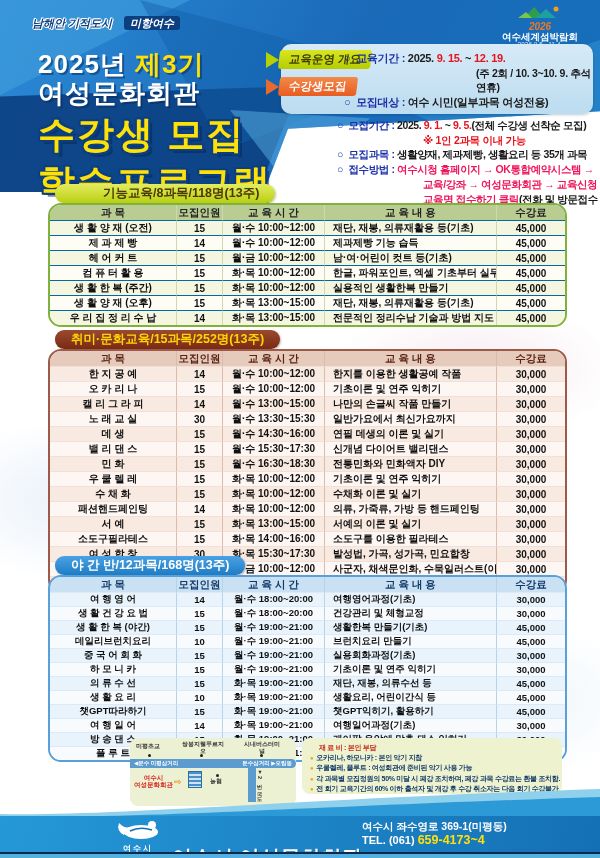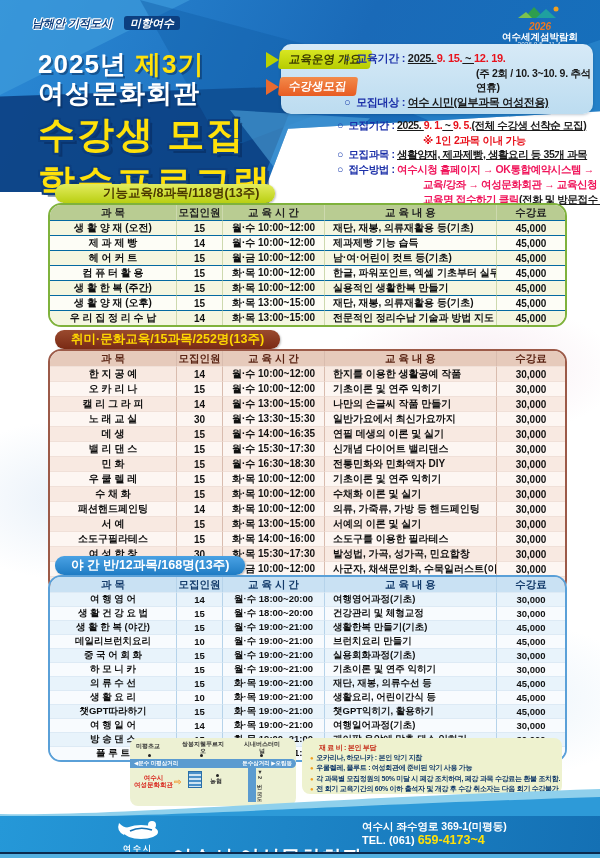--- a/index.html
+++ b/index.html
@@ -36,21 +36,21 @@
   .badge{position:absolute;left:279px;font-size:11.5px;font-weight:900;padding:2px 10px;border-radius:3px;transform:skewX(-7deg);white-space:nowrap;}
   .badge1{top:50px;background:linear-gradient(180deg,#d8e622,#b6cc00);color:#3c3c00;}
   .badge2{top:77px;background:linear-gradient(180deg,#f28a4a,#e85c22);color:#fff;}
   .iline{white-space:nowrap;font-weight:700;font-size:11px;line-height:16px;letter-spacing:-0.3px;}
   .box-lines{position:absolute;left:344px;top:50px;}
   .list-lines{position:absolute;left:300px;top:118px;width:310px;margin-left:37px;}
   .list-lines .iline{font-size:10.5px;line-height:15px;letter-spacing:-0.4px;}
   .icirc{color:#2143b0;font-weight:900;margin-right:3px;}
   .ilabel{color:#1b2fa8;}
   .isub{font-weight:700;font-size:10.5px;line-height:14px;letter-spacing:-0.3px;}
-  .seg-k{color:#1a1a1a;text-decoration:underline;} .seg-r{color:#e8121c;} .seg-m{color:#f0145a;}
+  .seg-k{color:#1a1a1a;} .seg-r{color:#e8121c;} .seg-m{color:#f0145a;}
   .sub-red{color:#e8121c;margin-left:86px;}
   .sub-ind{margin-left:132px;color:#1a1a1a;font-size:10.5px;}
   .ind2{margin-left:86px;}
   .openline{display:flex;gap:18px;}
   
   .blob{position:absolute;pointer-events:none;}
   .blob1{left:330px;top:300px;width:290px;height:140px;background:radial-gradient(closest-side,rgba(235,205,220,.4),rgba(235,205,220,0));}
   .blob2{left:-60px;top:420px;width:260px;height:160px;background:radial-gradient(closest-side,rgba(200,220,240,.4),rgba(200,220,240,0));}
   .blob3{left:350px;top:620px;width:300px;height:160px;background:radial-gradient(closest-side,rgba(210,230,245,.45),rgba(210,230,245,0));}
   
@@ -325,21 +325,21 @@
           <tr>
             <td>노  래  교  실</td>
             <td>30</td>
             <td>월·수 13:30~15:30</td>
             <td>일반가요에서 최신가요까지</td>
             <td>30,000</td>
           </tr>
           <tr>
             <td>데          생</td>
             <td>15</td>
-            <td>월·수 14:00~16:35</td>
+            <td>월·수 14:30~16:00</td>
             <td>연필 데생의 이론 및 실기</td>
             <td>30,000</td>
           </tr>
           <tr>
             <td>밸  리  댄  스</td>
             <td>15</td>
             <td>월·수 15:30~17:30</td>
             <td>신개념 다이어트 밸리댄스</td>
             <td>30,000</td>
           </tr>

